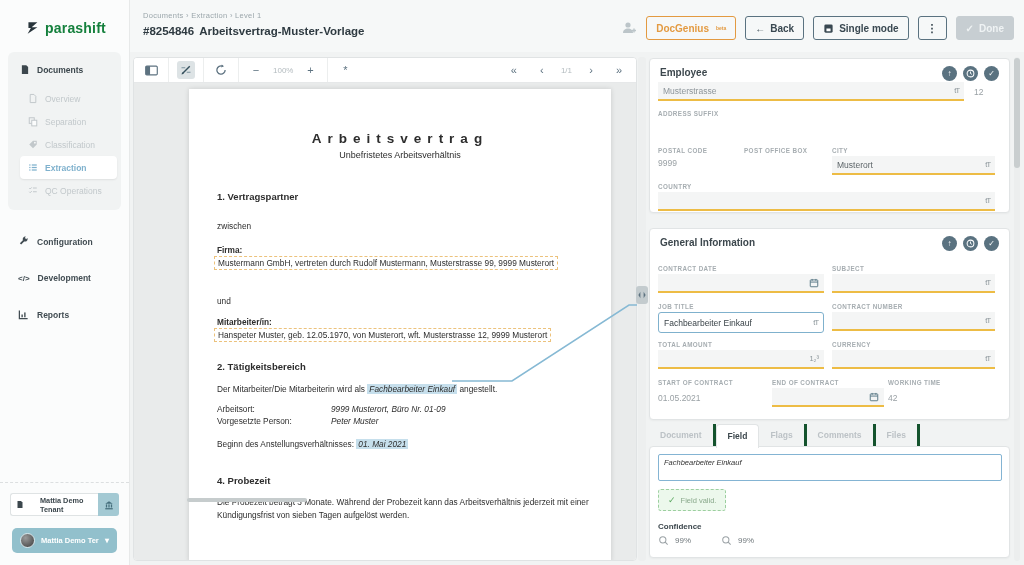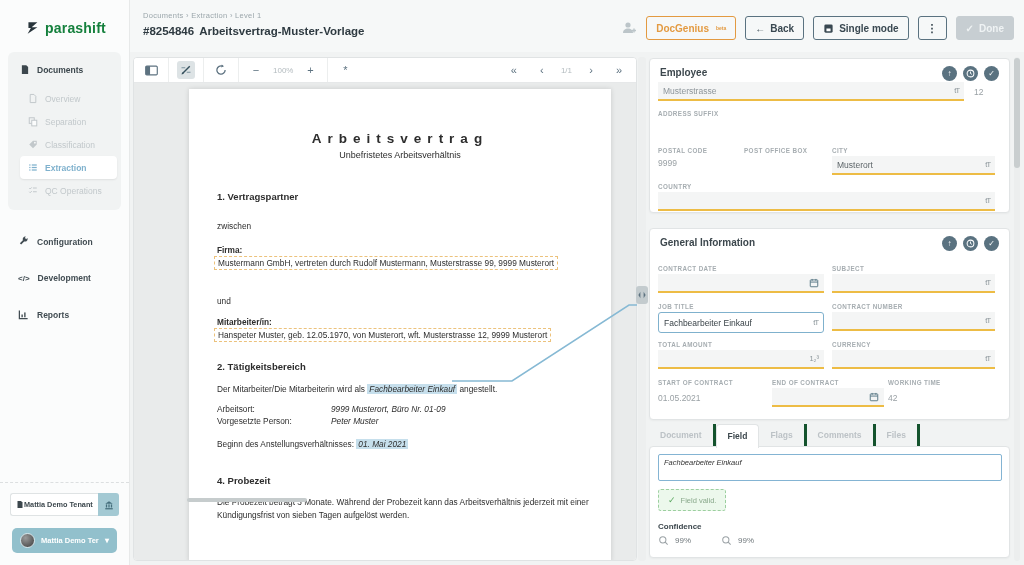--- a/index.html
+++ b/index.html
@@ -9,21 +9,21 @@
   .sidebar { position:absolute; left:0; top:0; width:130px; height:565px; background:#fbfcfc; border-right:1px solid #e7e9e9; }
   .logo { display:flex; align-items:center; gap:6px; padding:20px 0 0 26px; }
   .logo-text { font-size:14px; font-weight:bold; color:#15803d; letter-spacing:.2px; }
   .nav-group { margin:16px 8px 0 8px; background:#f1f3f3; border-radius:6px; padding:6px 4px 8px 4px; }
   .nav-item { display:flex; align-items:center; gap:7px; padding:6px 8px; font-size:8.5px; color:#3c474d; font-weight:bold; border-radius:4px; cursor:pointer; }
   .nav-sub { margin-left:8px; color:#c2c8cb; font-weight:normal; }
   .nav-sub.active { background:#ffffff; color:#7fb1cd; box-shadow:0 1px 2px rgba(0,0,0,.08); font-weight:bold; }
   .nav-root { margin:26px 8px 0 18px; display:flex; align-items:center; gap:8px; font-size:8.5px; color:#414c52; font-weight:bold; cursor:pointer; }
   .sb-bottom { position:absolute; left:0; bottom:0; width:100%; border-top:1px dashed #dcdfe0; padding:10px 0 12px 0; }
   .tenant { display:flex; align-items:stretch; margin:0 10px; height:23px; }
-  .tenant-main { flex:1; display:flex; align-items:center; gap:0; background:#fff; border:1px solid #dfe3e4; border-right:none; border-radius:3px 0 0 3px; padding:0 5px; font-size:7.3px; color:#3c474d; font-weight:bold; }
+  .tenant-main { flex:1; display:flex; align-items:center; gap:16px; background:#fff; border:1px solid #dfe3e4; border-right:none; border-radius:3px 0 0 3px; padding:0 5px; font-size:7.3px; color:#3c474d; font-weight:bold; }
   .tenant-btn { width:21px; background:#a3c9d3; border-radius:0 3px 3px 0; display:flex; align-items:center; justify-content:center; cursor:pointer; }
   .user-pill { display:flex; align-items:center; gap:6px; margin:12px 12px 0 12px; background:#92c0cc; border-radius:5px; height:25px; padding:0 8px; cursor:pointer; }
   .avatar { width:15px; height:15px; border-radius:50%; background:radial-gradient(circle at 35% 30%, #9a9a9a, #3c3c3c); border:1px solid #d9e6ea; }
   .user-pill span { font-size:7.5px; color:#ffffff; font-weight:bold; }
   .user-pill .chev { margin-left:auto; font-size:8px; }
 
   
   .topbar { position:absolute; left:130px; top:0; width:894px; height:52px; background:#f6f8f8; }
   .crumbs { position:absolute; left:13px; top:11px; font-size:7.5px; color:#9ba6ab; letter-spacing:.3px; }
   .doc-title { position:absolute; left:13px; top:25px; font-size:11.5px; color:#2e3a41; font-weight:bold; }

